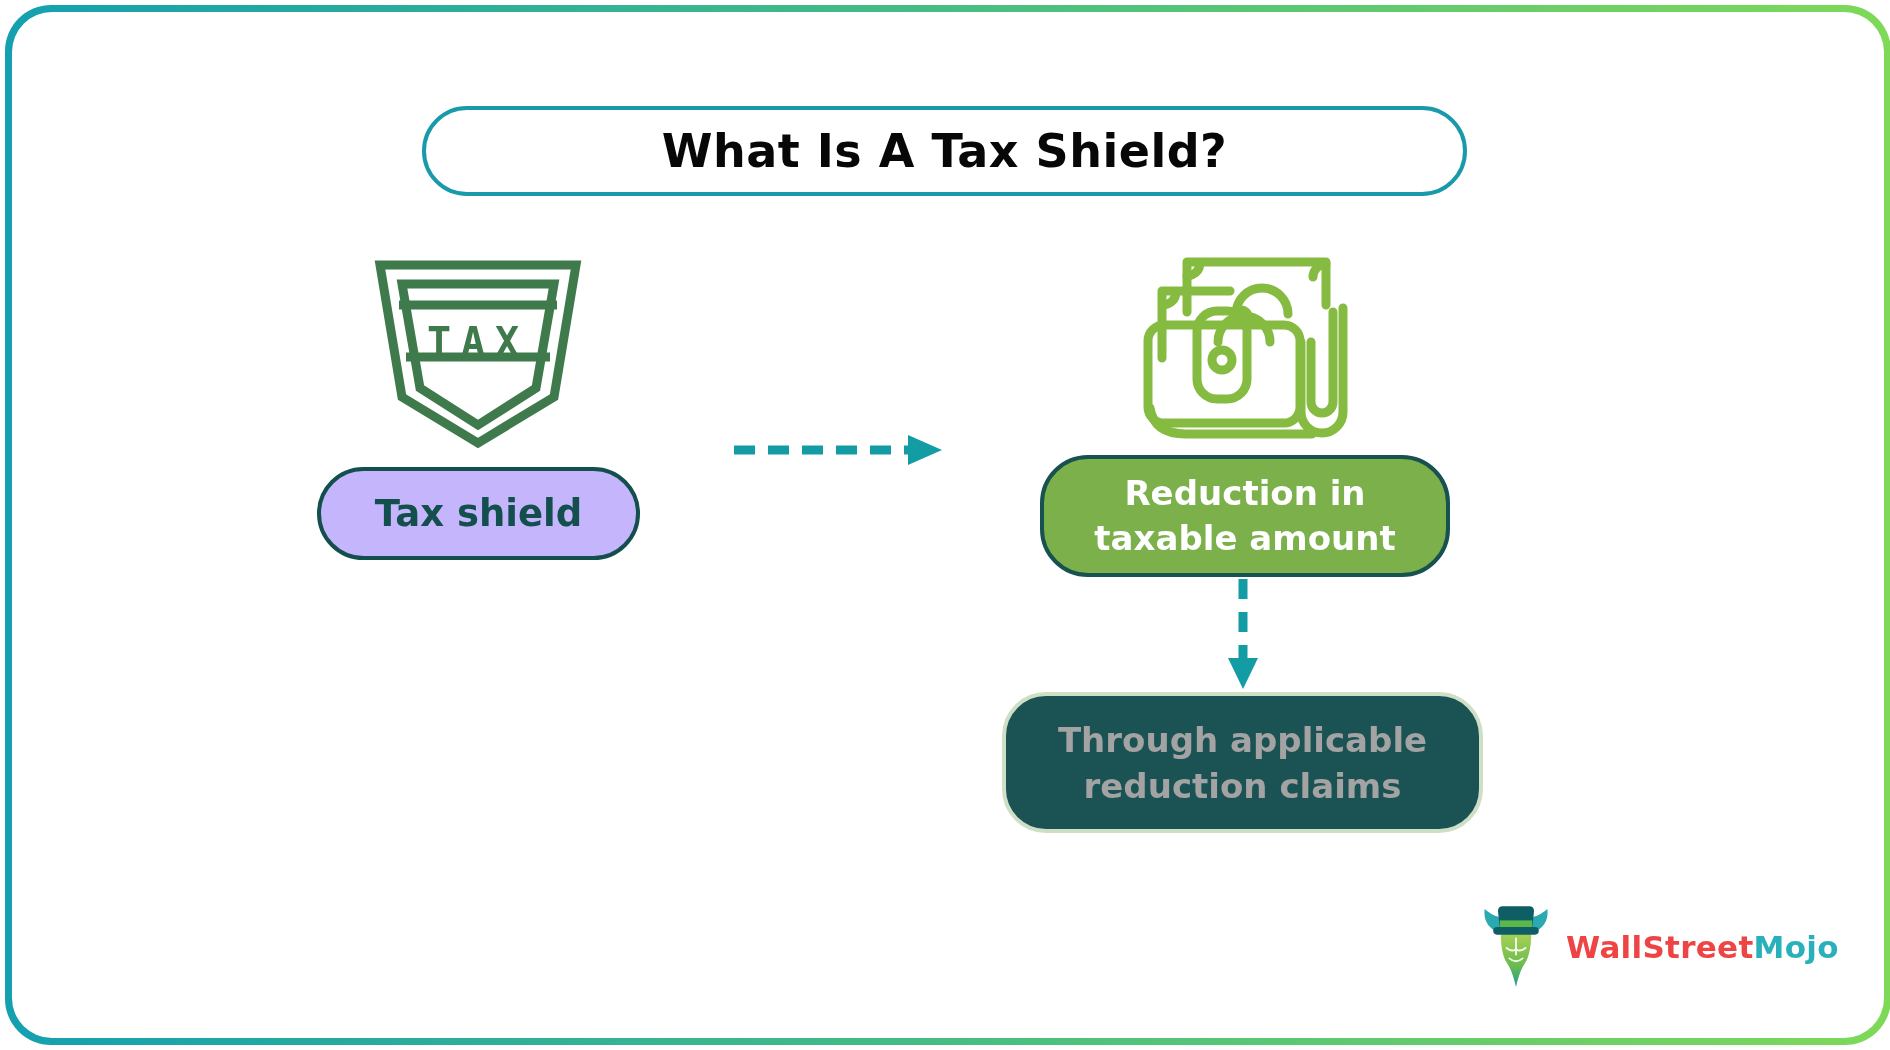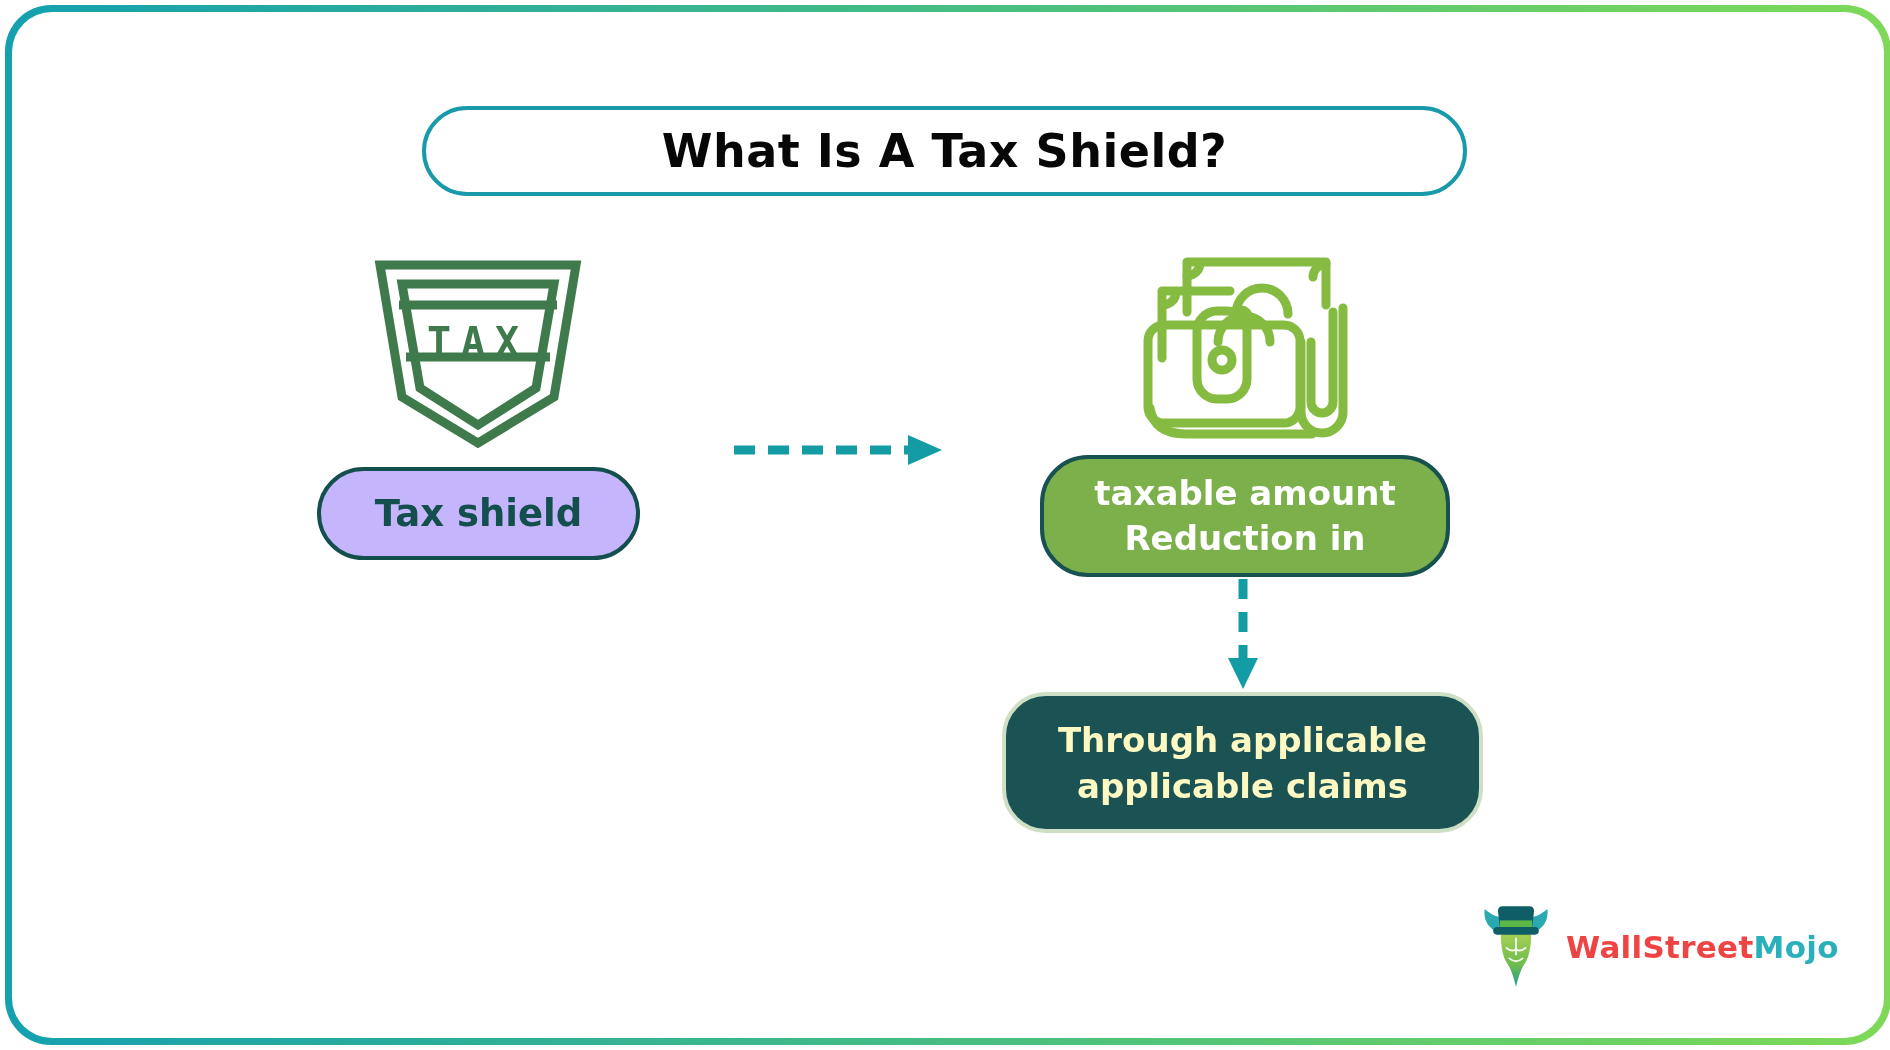--- a/index.html
+++ b/index.html
@@ -20,21 +20,21 @@
   .pill{position:absolute;box-sizing:border-box;display:flex;flex-direction:column;
         align-items:center;justify-content:center;text-align:center;}
   .tax-pill{left:317px;top:467px;width:323px;height:93px;background:#c4b5fd;
             border:4px solid #134f4d;border-radius:52px;}
   .tax-pill .lbl{font-size:37px;font-weight:bold;color:#134f4d;}
   .green-pill{left:1040px;top:455px;width:410px;height:122px;background:#7bb04b;
               border:4px solid #175150;border-radius:48px;}
   .green-pill .lbl{font-size:34px;font-weight:bold;color:#ffffff;line-height:45px;}
   .dark-pill{left:1002px;top:692px;width:481px;height:141px;background:#1b5253;
              border:4px solid #cfdfc5;border-radius:44px;}
-  .dark-pill .lbl{font-size:34px;font-weight:bold;color:#fef9c3;line-height:46px;text-align:right;}
+  .dark-pill .lbl{font-size:34px;font-weight:bold;color:#a3a3a3;line-height:46px;text-align:right;}
 
   .h-arrow{position:absolute;left:732px;top:434px;}
   .v-arrow{position:absolute;left:1227px;top:579px;}
 
   .logo{position:absolute;left:1478px;top:903px;height:88px;display:flex;align-items:center;gap:12px;}
   .logo-text{font-size:31px;font-weight:bold;letter-spacing:0.3px;white-space:nowrap;}
   .logo-text .p1{color:#ef4444;}
   .logo-text .p2{color:#29b0ba;text-align:right;}
 </style>
 </head>
@@ -88,32 +88,32 @@
       <rect x="57" y="61" width="50" height="88" rx="20"></rect>
       <circle cx="82" cy="110" r="10"></circle>
       <circle cx="101" cy="67" r="7"></circle>
 
       <path d="M161,92 V162 a21,21 0 0 0 42,0 V58"></path>
       <path d="M171,92 V152 a11,11 0 0 0 22,0 V62"></path>
     </g>
   </svg>
 
   <div class="pill green-pill">
+    <span class="lbl">Reduction in</span>
     <span class="lbl">taxable amount</span>
-    <span class="lbl">Reduction in</span>
   </div>
 
   <svg class="v-arrow" width="32" height="112" viewBox="0 0 32 112">
     <line x1="16" y1="0" x2="16" y2="80" stroke="#149ca4" stroke-width="9" stroke-dasharray="20 13"></line>
     <polygon points="1,79 31,79 16,110" fill="#149ca4"></polygon>
   </svg>
 
   <div class="pill dark-pill">
     <span class="lbl">Through applicable</span>
-    <span class="lbl">applicable claims</span>
+    <span class="lbl">reduction claims</span>
   </div>
 
   <div class="logo">
     <svg width="76" height="88" viewBox="0 0 80 92">
       <defs>
         <linearGradient id="bullgrad" x1="0" y1="0" x2="0" y2="1">
           <stop offset="0" stop-color="#a8d254"></stop>
           <stop offset="0.6" stop-color="#6dbb4e"></stop>
           <stop offset="1" stop-color="#1f9d94"></stop>
         </linearGradient>

